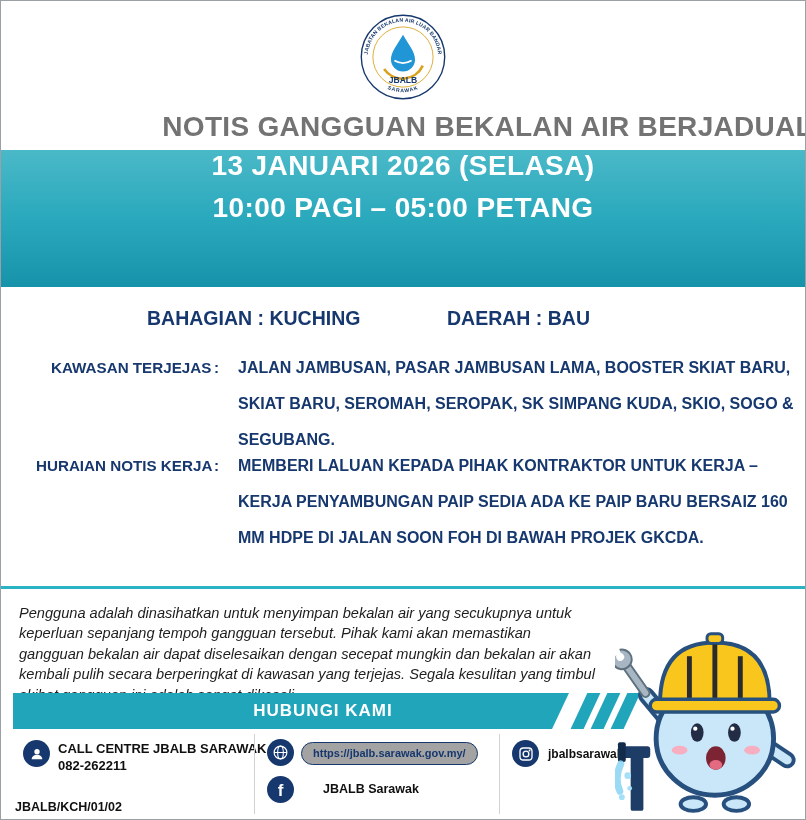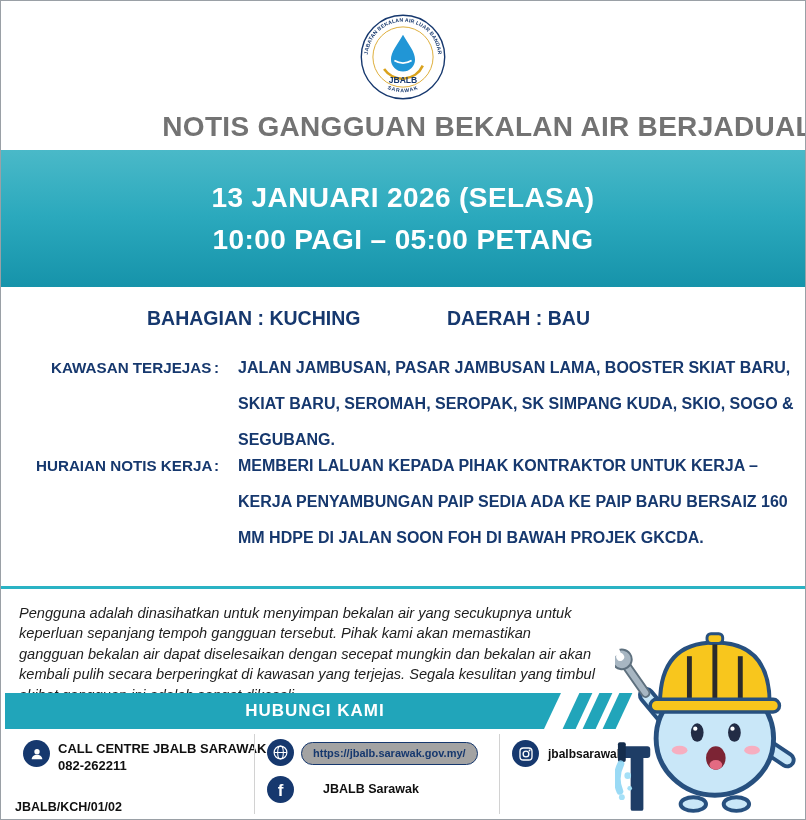--- a/index.html
+++ b/index.html
@@ -11,21 +11,21 @@
   .logo{ position:absolute; top:13px; left:50%; transform:translateX(-50%);
          width:86px; height:86px; }
 
   
   .title{ position:absolute; top:110px; left:8px; width:100%; text-align:right;
           font-size:28px; font-weight:bold; color:#737373; letter-spacing:.3px; }
 
   
   .banner{ position:absolute; top:149px; left:0; width:100%; height:137px;
            background:linear-gradient(180deg,#4ab9c8 0%,#2ba9bd 48%,#1693aa 100%);
-           display:flex; flex-direction:column; align-items:center; justify-content:center;
+           display:flex; flex-direction:column; align-items:center; 
            gap:10px; color:#fff; font-weight:bold; font-size:28px; letter-spacing:.4px; }
 
   
   .region{ position:absolute; font-size:19.5px; font-weight:bold; color:#16386e;margin-left:16px; }
   .region.bahagian{ top:306px; left:130px; }
   .region.daerah{ top:306px; left:430px; }
 
   
   .info-row{ position:absolute; left:0; right:0; color:#16386e; font-weight:bold; }
   .info-row .info-label{ position:absolute; line-height:36px; font-size:15.2px; }
@@ -37,21 +37,21 @@
   .huraian-row{ top:447px; }
   .huraian-row .info-label{ left:35px; }
   .huraian-row .info-value{ width:552px; }
 
   .divider{ position:absolute; top:585px; left:0; width:100%; height:3px; background:#2ab3c4; }
 
   .advisory{ position:absolute; top:602px; left:18px; width:576px; font-size:14.6px;
              font-style:italic; color:#1d1d1d; line-height:1.4; }
 
   
-  .contact-bar{ position:absolute; top:692px; left:4px; width:622px; height:19px; }
+  .contact-bar{ position:absolute; top:692px; left:12px; width:622px; height:19px; }
   .bar-bg{ position:absolute; left:0; top:0; width:556px; height:36px; background:#21a5ba;
            clip-path:polygon(0 0,100% 0,calc(100% - 17px) 100%,0 100%); }
   .stripe{ position:absolute; top:0; width:13px; height:36px; background:#21a5ba;
            transform:skewX(-25deg); }
   .s1{ left:566px; } .s2{ left:586px; } .s3{ left:606px; }
   .bar-text{ position:absolute; left:0; top:0; width:620px; text-align:center;
              line-height:36px; color:#fff; font-weight:bold; font-size:17px; letter-spacing:1px; }
 
   
   .icon-circle{ position:absolute; width:27px; height:27px; border-radius:50%;

